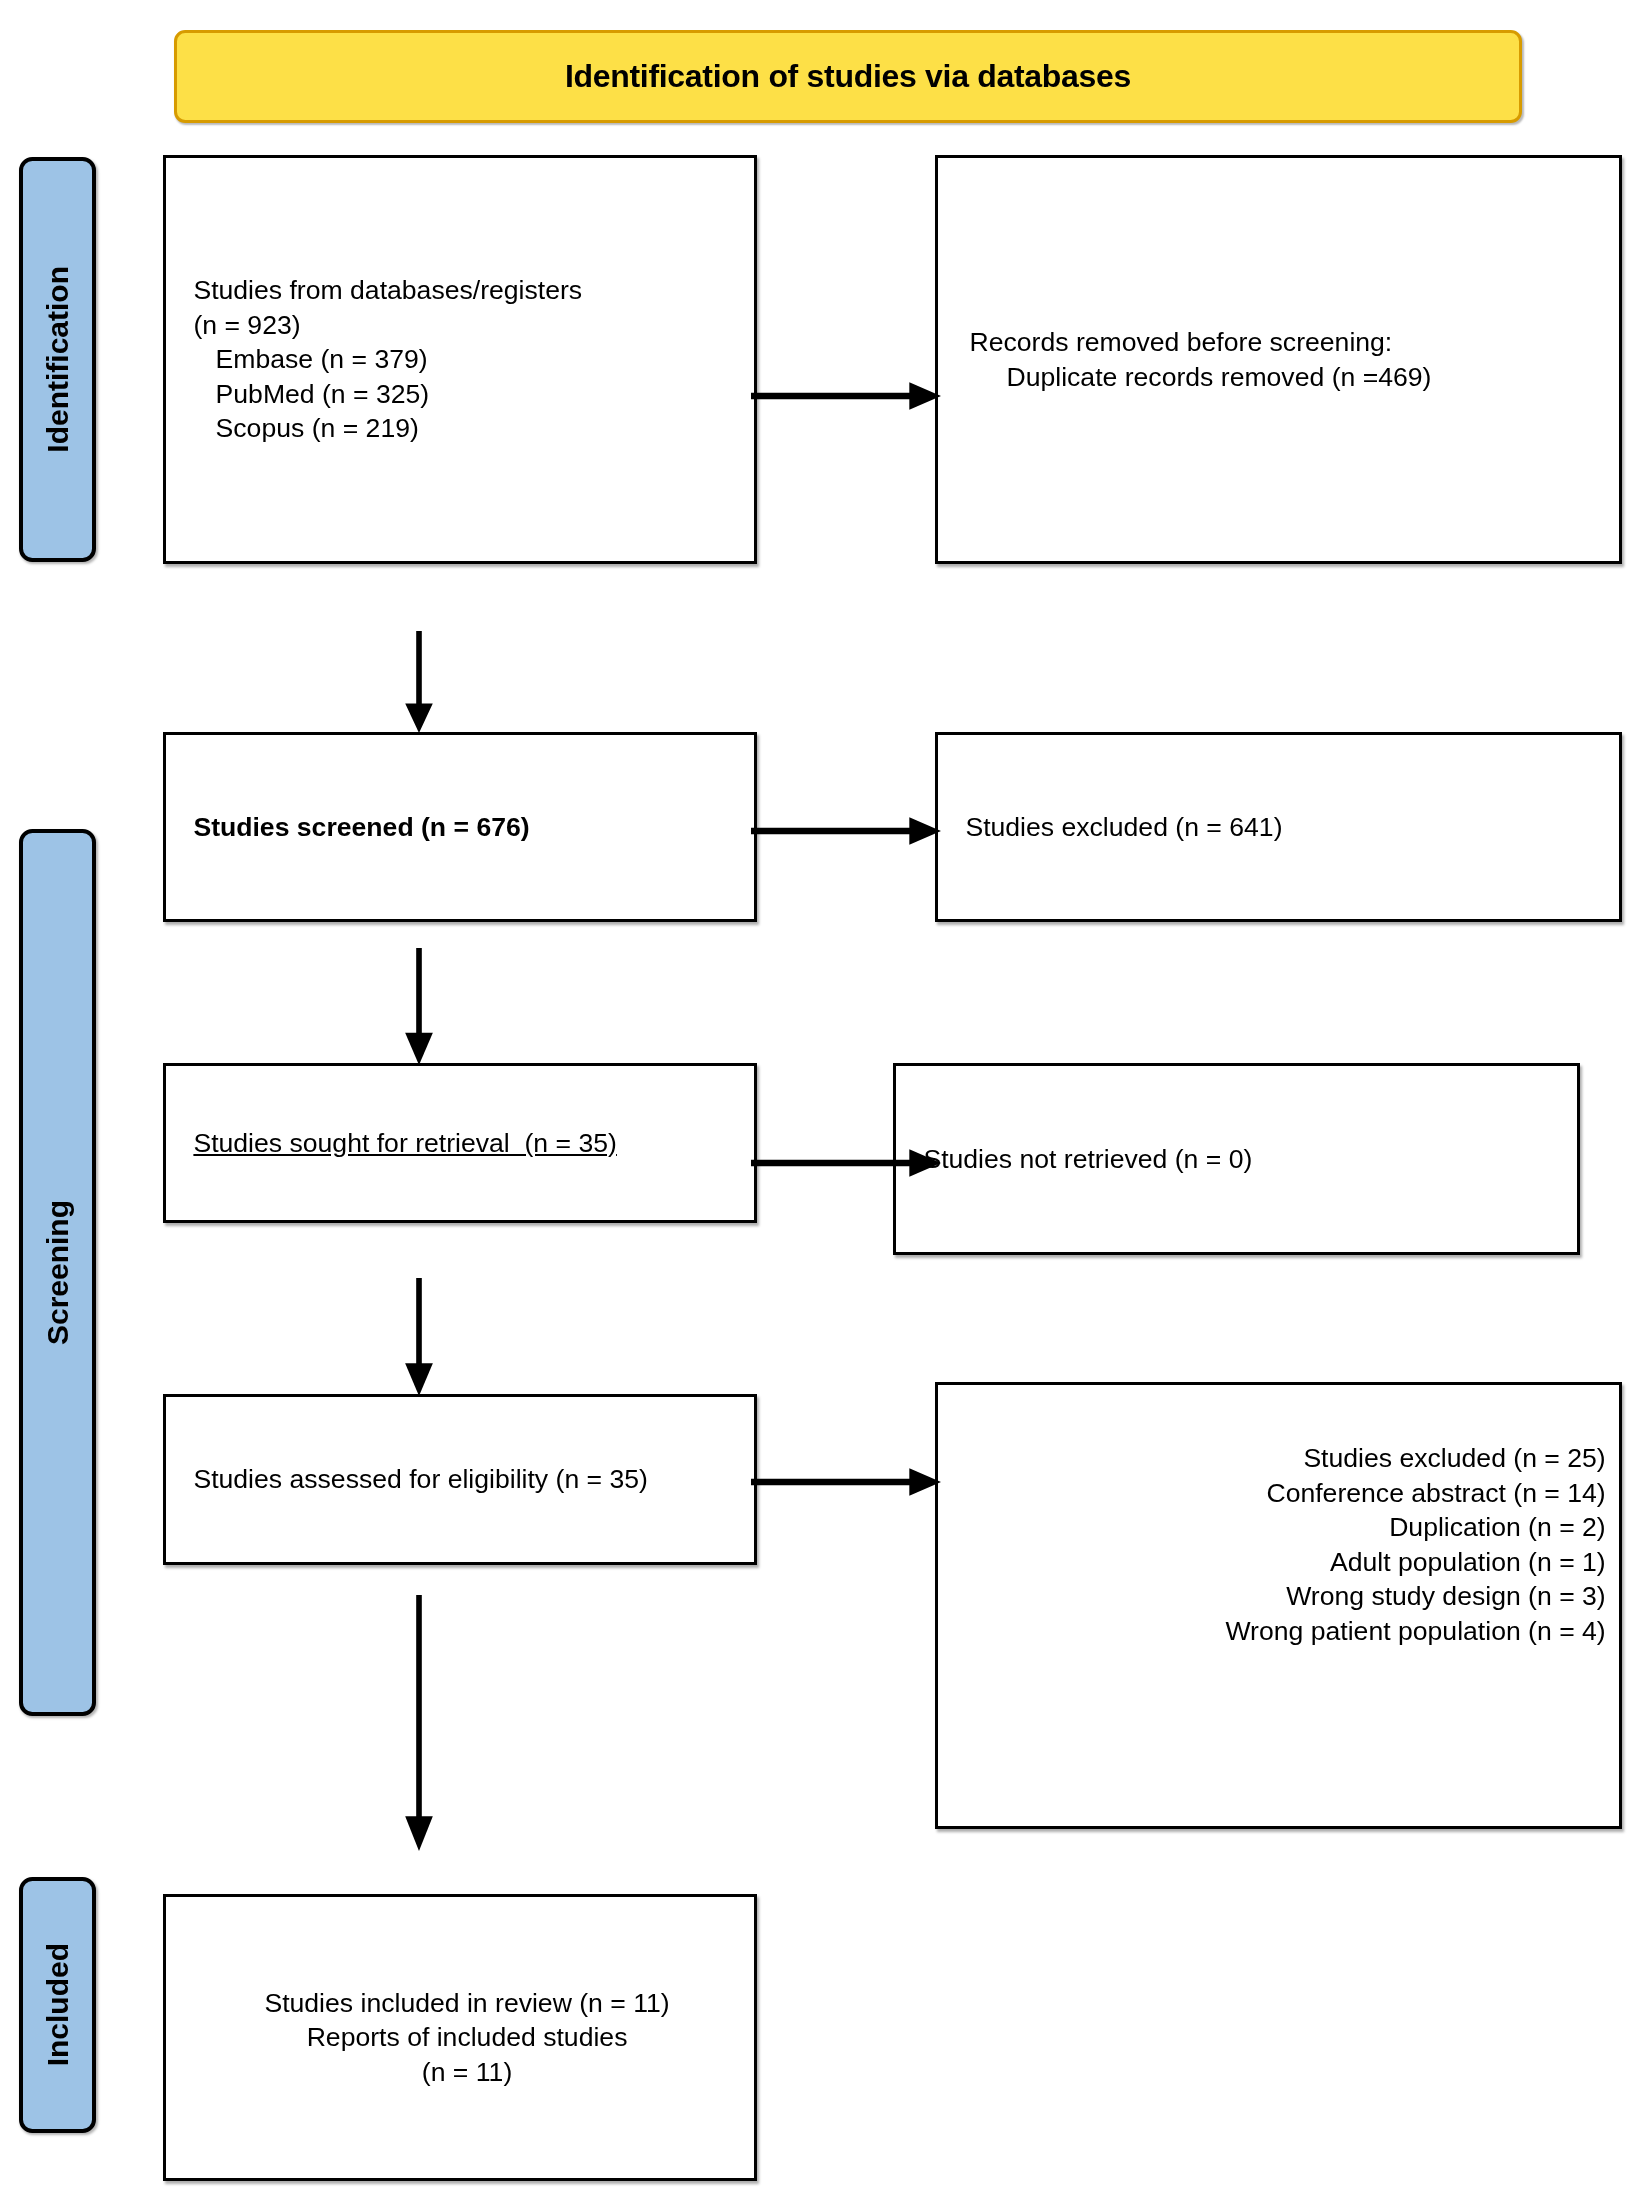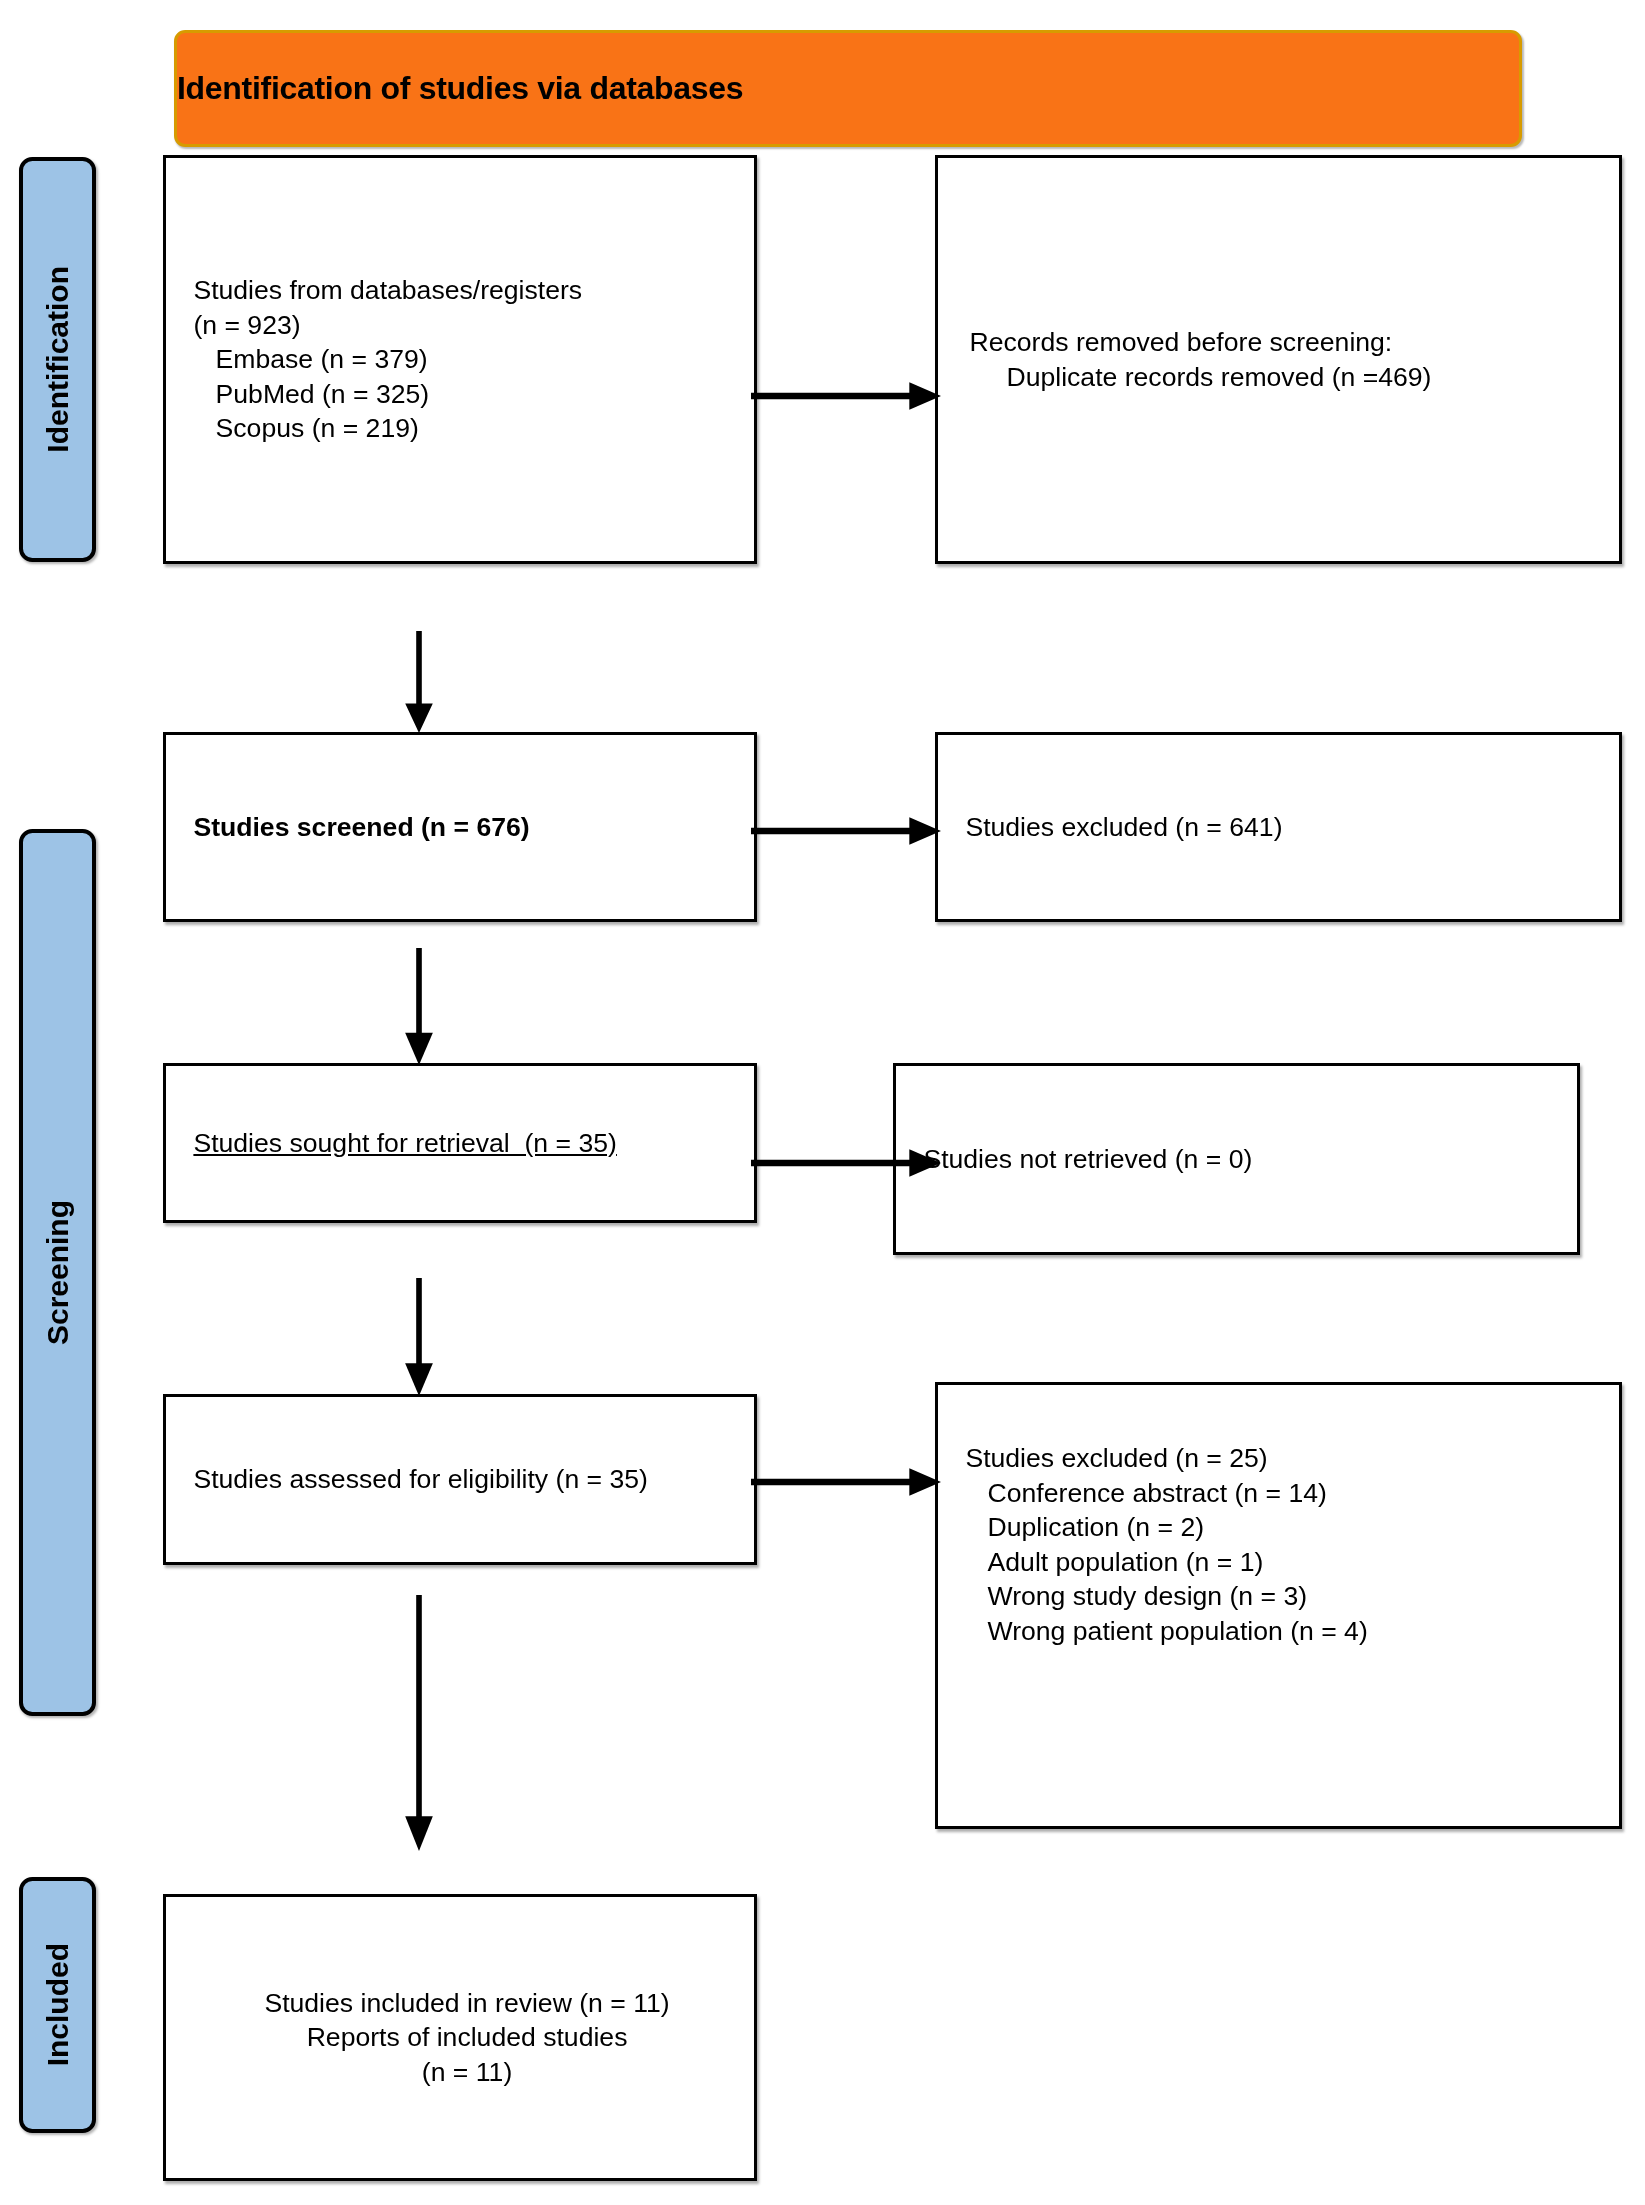--- a/index.html
+++ b/index.html
@@ -19,28 +19,28 @@
     background: #ffffff;
     overflow: hidden;
   }
 
   
   .banner {
     position: absolute;
     left: 174px;
     top: 30px;
     width: 1348px;
-    height: 117px;
-    background: #f97316;
+    height: 93px;
+    background: #fde047;
     border: 3.1px solid #D79B00;
     border-radius: 11.2px;
     box-sizing: border-box;
     display: flex;
     align-items: center;
-    justify-content: flex-start;
+    justify-content: center;
     box-shadow: 1.5px 2px 2px rgba(0,0,0,0.28);
   }
   .banner-text {
     font-size: 32px;
     font-weight: bold;
     color: #000000;
     letter-spacing: -0.3px;
     text-align: center;
     line-height: 1.1;
   }
@@ -94,21 +94,21 @@
     margin-left: 10px;
   }
 
   #box-identified   { left: 163px;  top: 155px;  width: 594px; height: 409px; }
   #box-removed      { left: 935px; top: 155px;  width: 687px; height: 409px; }
   #box-screened     { left: 163px;  top: 732px; width: 594px; height: 190px; font-weight: bold; }
   #box-excluded-1   { left: 935px; top: 732px; width: 687px; height: 190px; }
   #box-retrieval    { left: 163px;  top: 1063px; width: 594px; height: 160px; text-decoration: underline; }
   #box-notretrieved { left: 893px; top: 1063px; width: 687px; height: 192px; }
   #box-eligibility  { left: 163px;  top: 1394px; width: 594px; height: 171px; }
-  #box-excluded-2   { left: 935px; top: 1382px; width: 687px; height: 447px; }
+  #box-excluded-2   { left: 935px; top: 1382px; width: 687px; height: 447px; text-align: right; }
   #box-included     { left: 163px;  top: 1894px; width: 594px; height: 287px; text-align: center; }
 
   #box-excluded-2 .box-text { padding-top: 56px; }
   #box-removed .box-text { padding-left: 21.5px; }
   #box-included .box-text { padding-top: 0px; }
 
   
   .arrow {
     position: absolute;
   }

